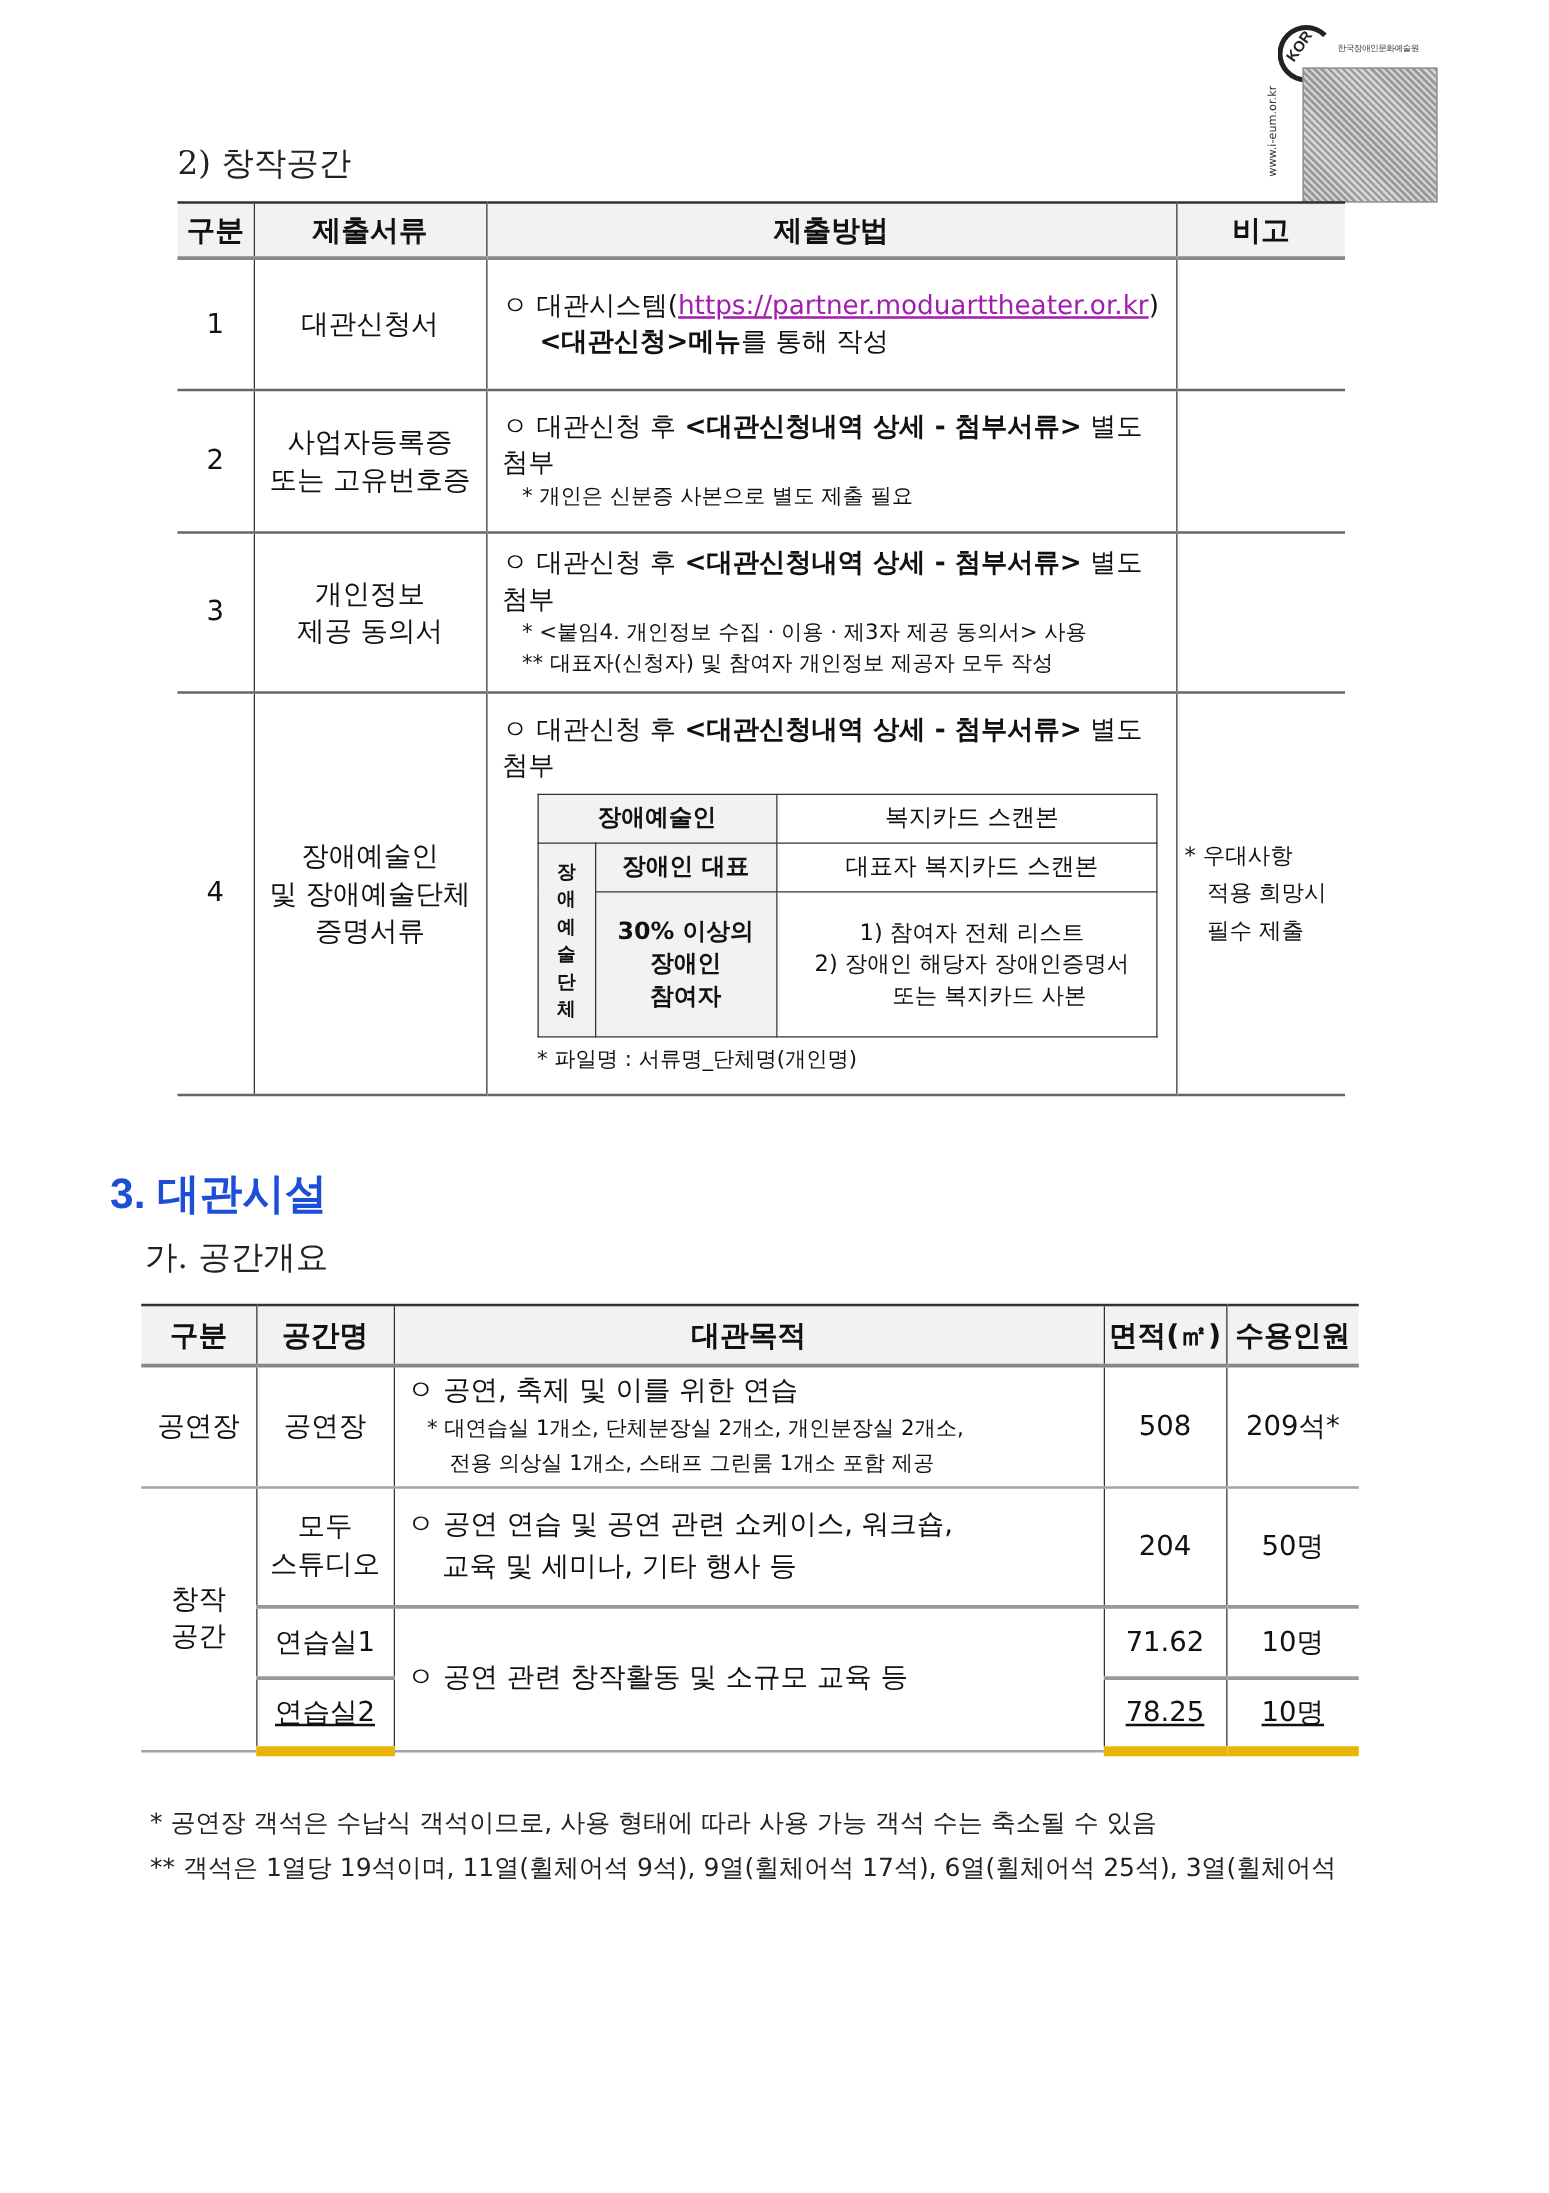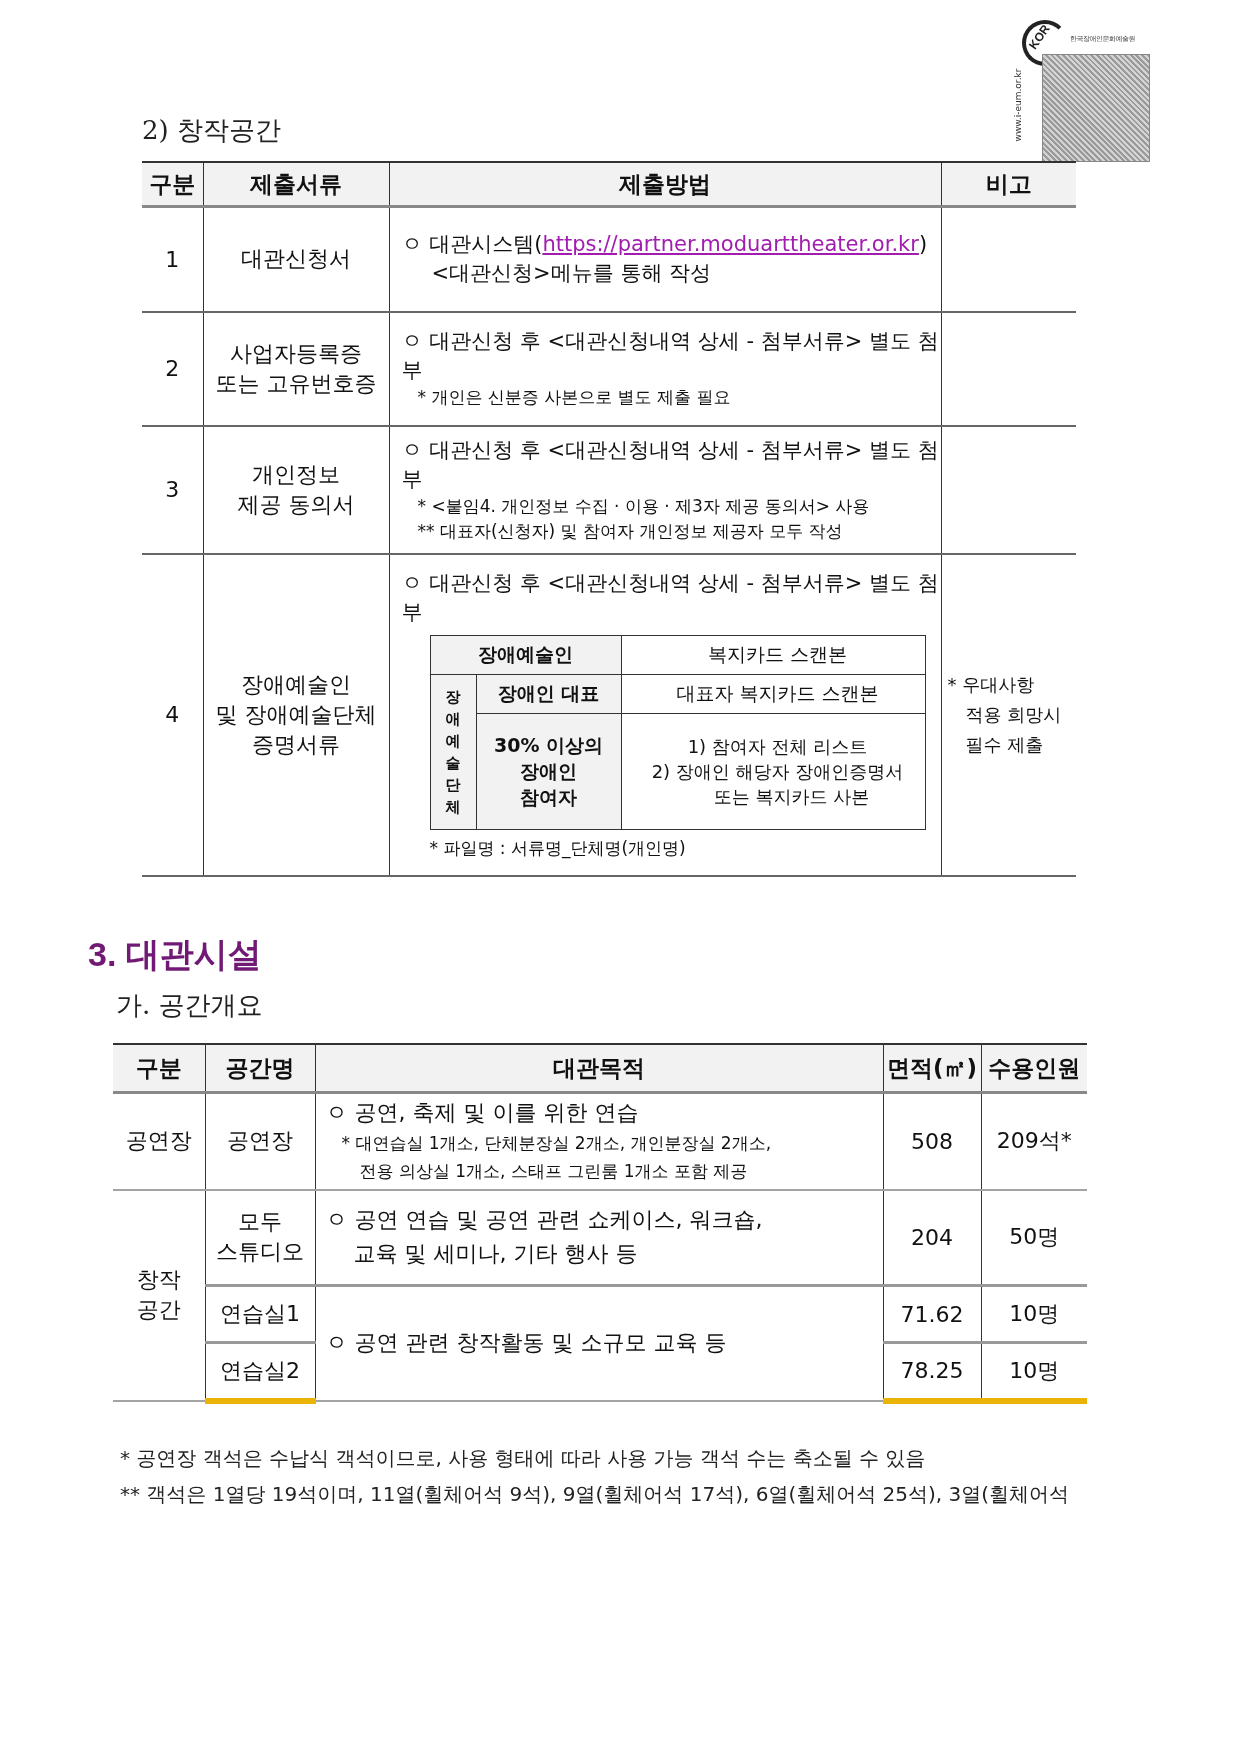--- a/index.html
+++ b/index.html
@@ -17,48 +17,48 @@
   .logo .qr { position: absolute; left: 32px; top: 40px; width: 106px; height: 106px;
     background:
       repeating-linear-gradient(45deg, #9a9a9a 0 2px, #d4d4d4 2px 4px),
       #bbb;
     border: 1px solid #888; }
   .logo .url { position: absolute; left: -28px; top: 86px; transform: rotate(-90deg);
     font-size: 9px; color: #333; white-space: nowrap; }
 
   .subhead { position: absolute; font-family: "DejaVu Serif", "Liberation Serif", serif; font-size: 26px; color: #222; }
   .section-title { position: absolute; left: 88px; top: 932px; font-size: 34px; font-weight: bold;
-    font-family: "Liberation Sans", sans-serif; color: #701a75; }
+    font-family: "Liberation Sans", sans-serif; color: #1d4ed8; }
 
   table { border-collapse: collapse; position: absolute; table-layout: fixed; }
   td, th { vertical-align: middle; text-align: center; }
   .t1 { left: 142px; top: 161px; width: 934px; font-size: 22px; }
   .t1 th { background: #f2f2f2; font-weight: bold; height: 40px; font-size: 23px;
     border-top: 2px solid #333; border-bottom: 3px solid #888; }
   .t1 td { border-bottom: 2px solid #666; }
   .t1 .vl { border-left: 1.5px solid #333; }
   .t1 td.method { text-align: left; padding-left: 12px; font-size: 21px; line-height: 29px; }
   .t1 .note { font-size: 17px; padding-left: 16px; line-height: 25px; }
-  .bold { font-weight: normal; }
+  .bold { font-weight: bold; }
   .link { color: #a21caf; text-decoration: underline; }
 
   .inner { position: static; border-collapse: collapse; margin: 8px 0 6px 28px; width: 496px; font-size: 19px; }
   .inner td { border: 1.5px solid #333; height: 36px; }
   .inner .hd { background: #f2f2f2; font-weight: bold; }
   .inner .val { text-align: center; padding-left: 10px; }
   .inner .vert { font-size: 15px; font-weight: bold; line-height: 22px; width: 44px; background: #f2f2f2; }
 
   .t2 { left: 113px; top: 1043px; width: 974px; font-size: 22px; }
   .t2 th { background: #f2f2f2; font-weight: bold; height: 44px; font-size: 23px;
     border-top: 2px solid #333; border-bottom: 3px solid #888; }
   .t2 td { border-bottom: 2px solid #a3a3a3; }
   .t2 .vl { border-left: 1.5px solid #333; }
   .t2 td.purpose { text-align: left; padding-left: 10px; line-height: 32px; }
   .t2 .sm { font-size: 17px; padding-left: 16px; line-height: 28px; }
-  .t2 .lastrow td { border-bottom: 6px solid #eab308; }
+  .t2 .lastrow td { border-bottom: 8px solid #eab308; text-decoration: underline; }
   .t2 .gray { border-bottom: 3px solid #999 !important; }
 
   .foot { position: absolute; left: 120px; font-size: 20px; color: #222; line-height: 36px; width: 980px; }
 </style>
 </head>
 <body>
 
 <div class="logo">
   <div class="ring"></div>
   <div class="kor">KOR</div>

